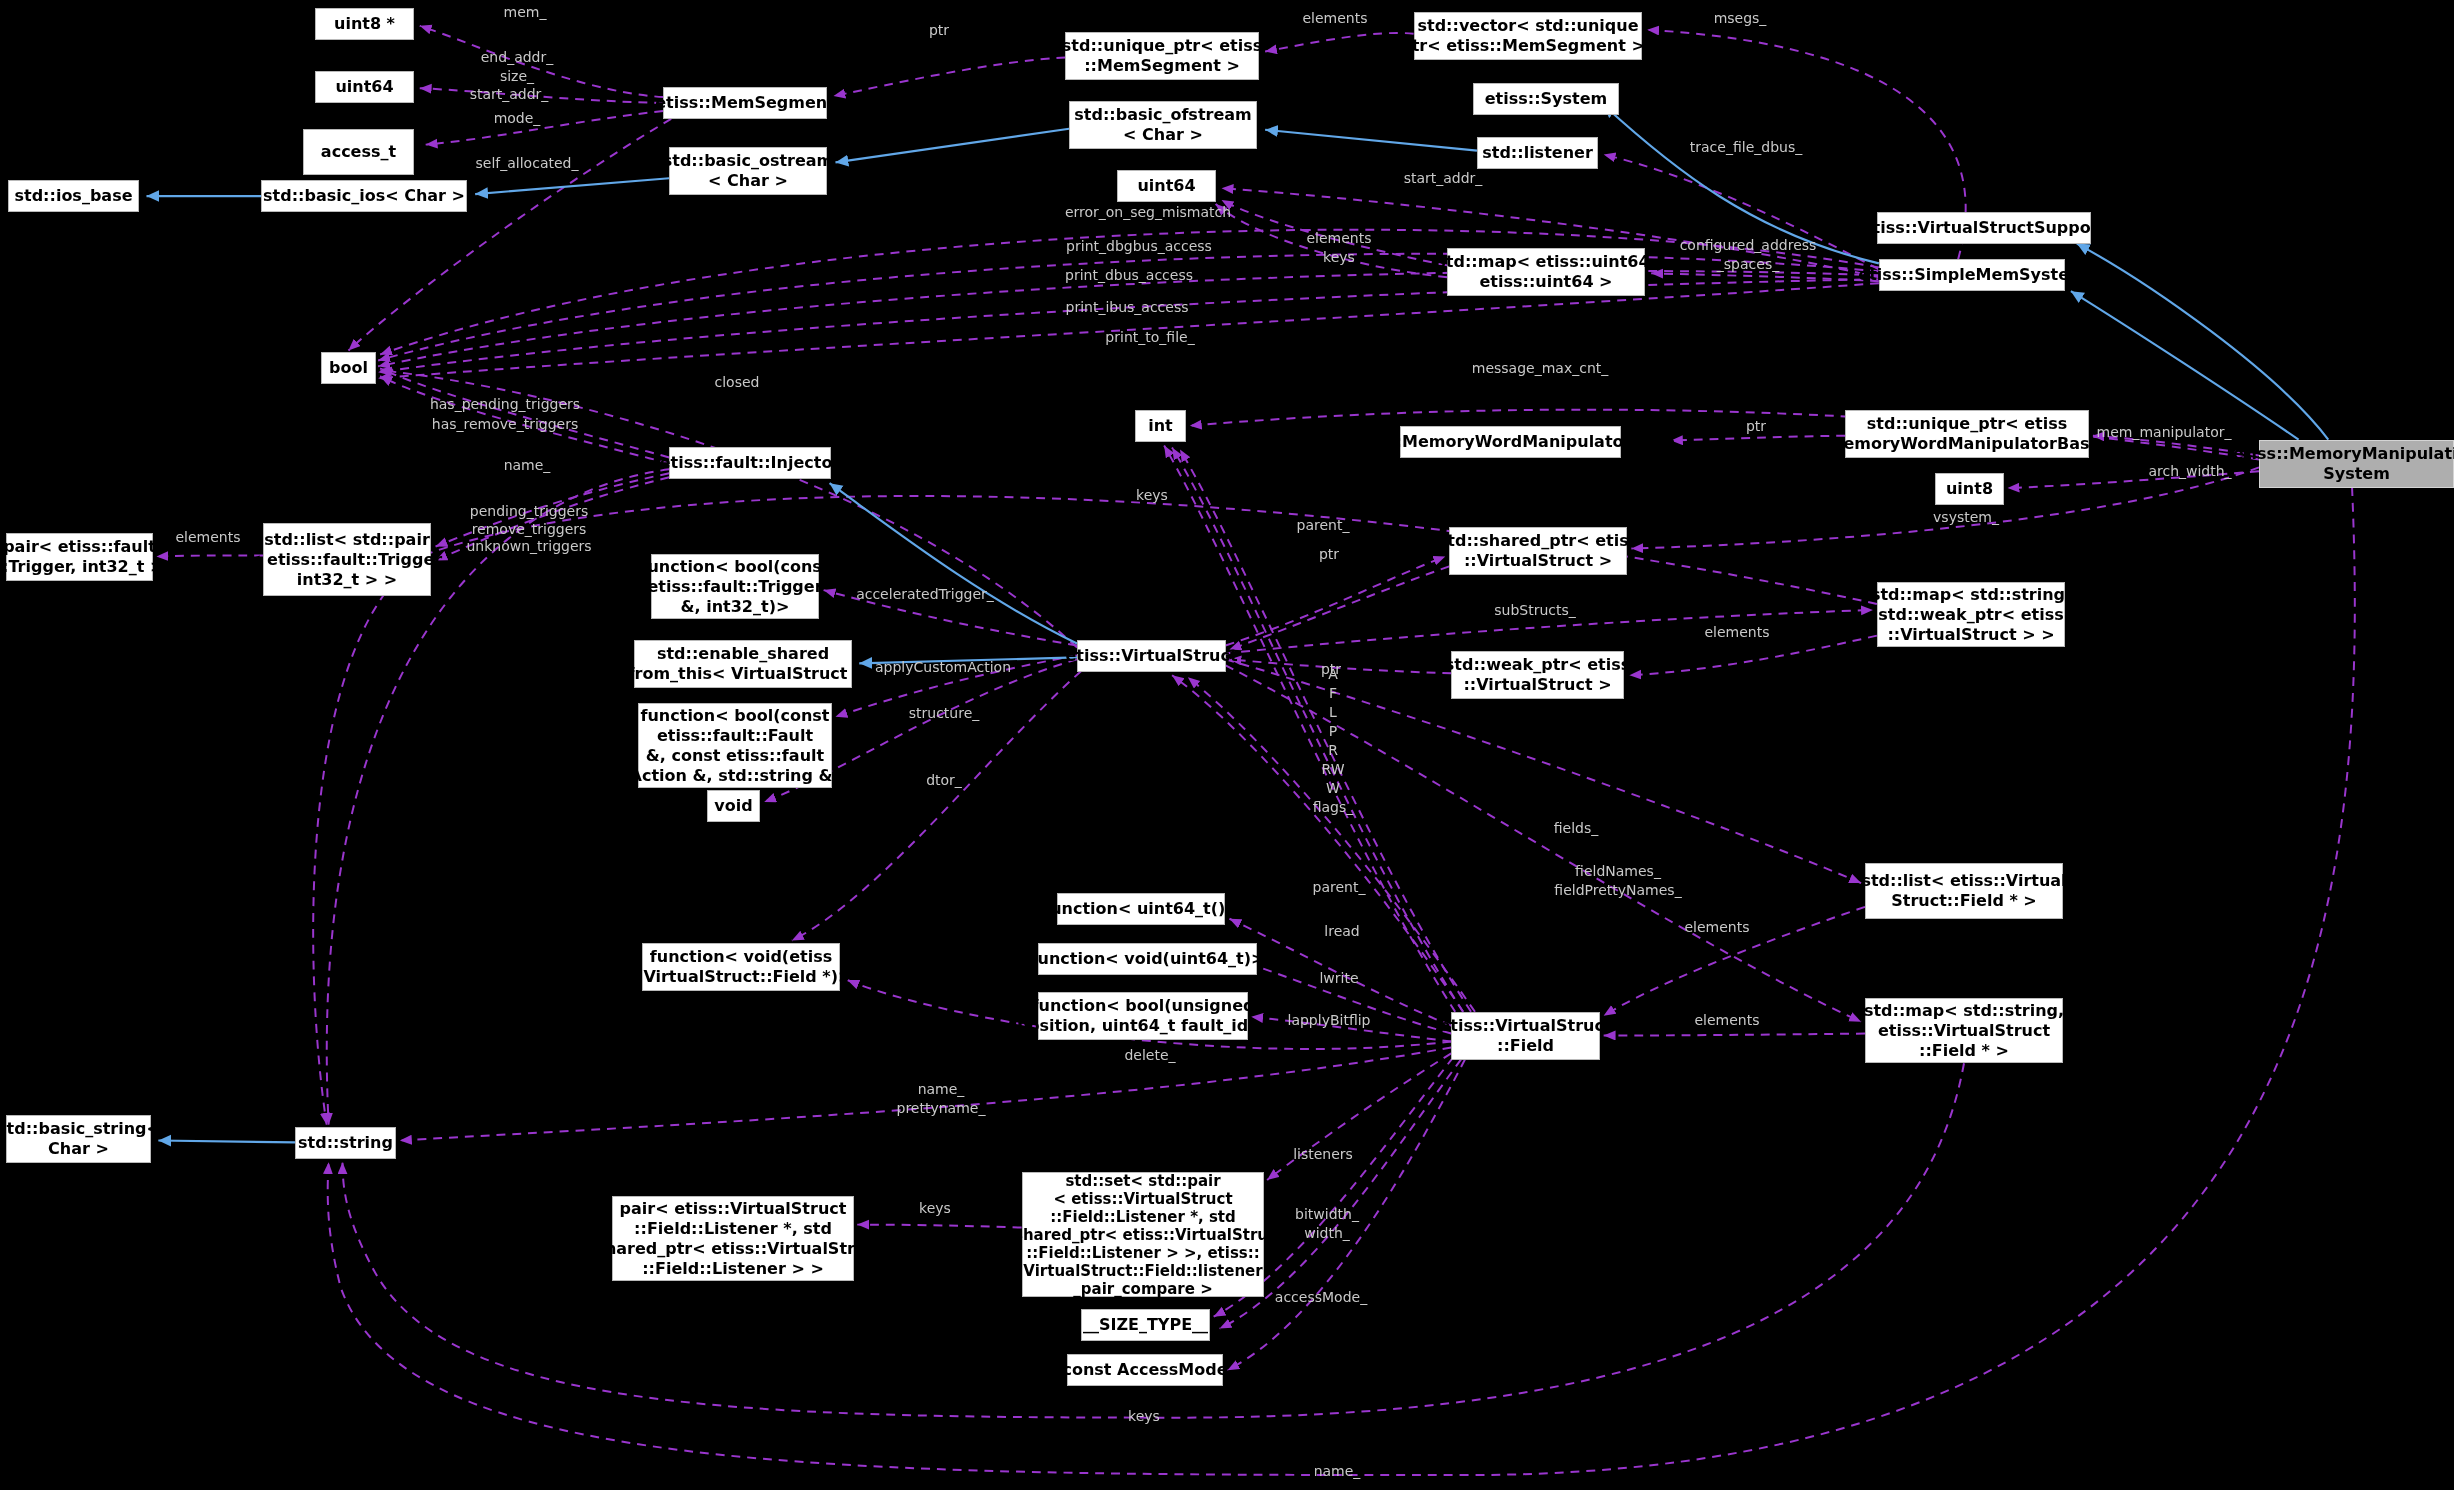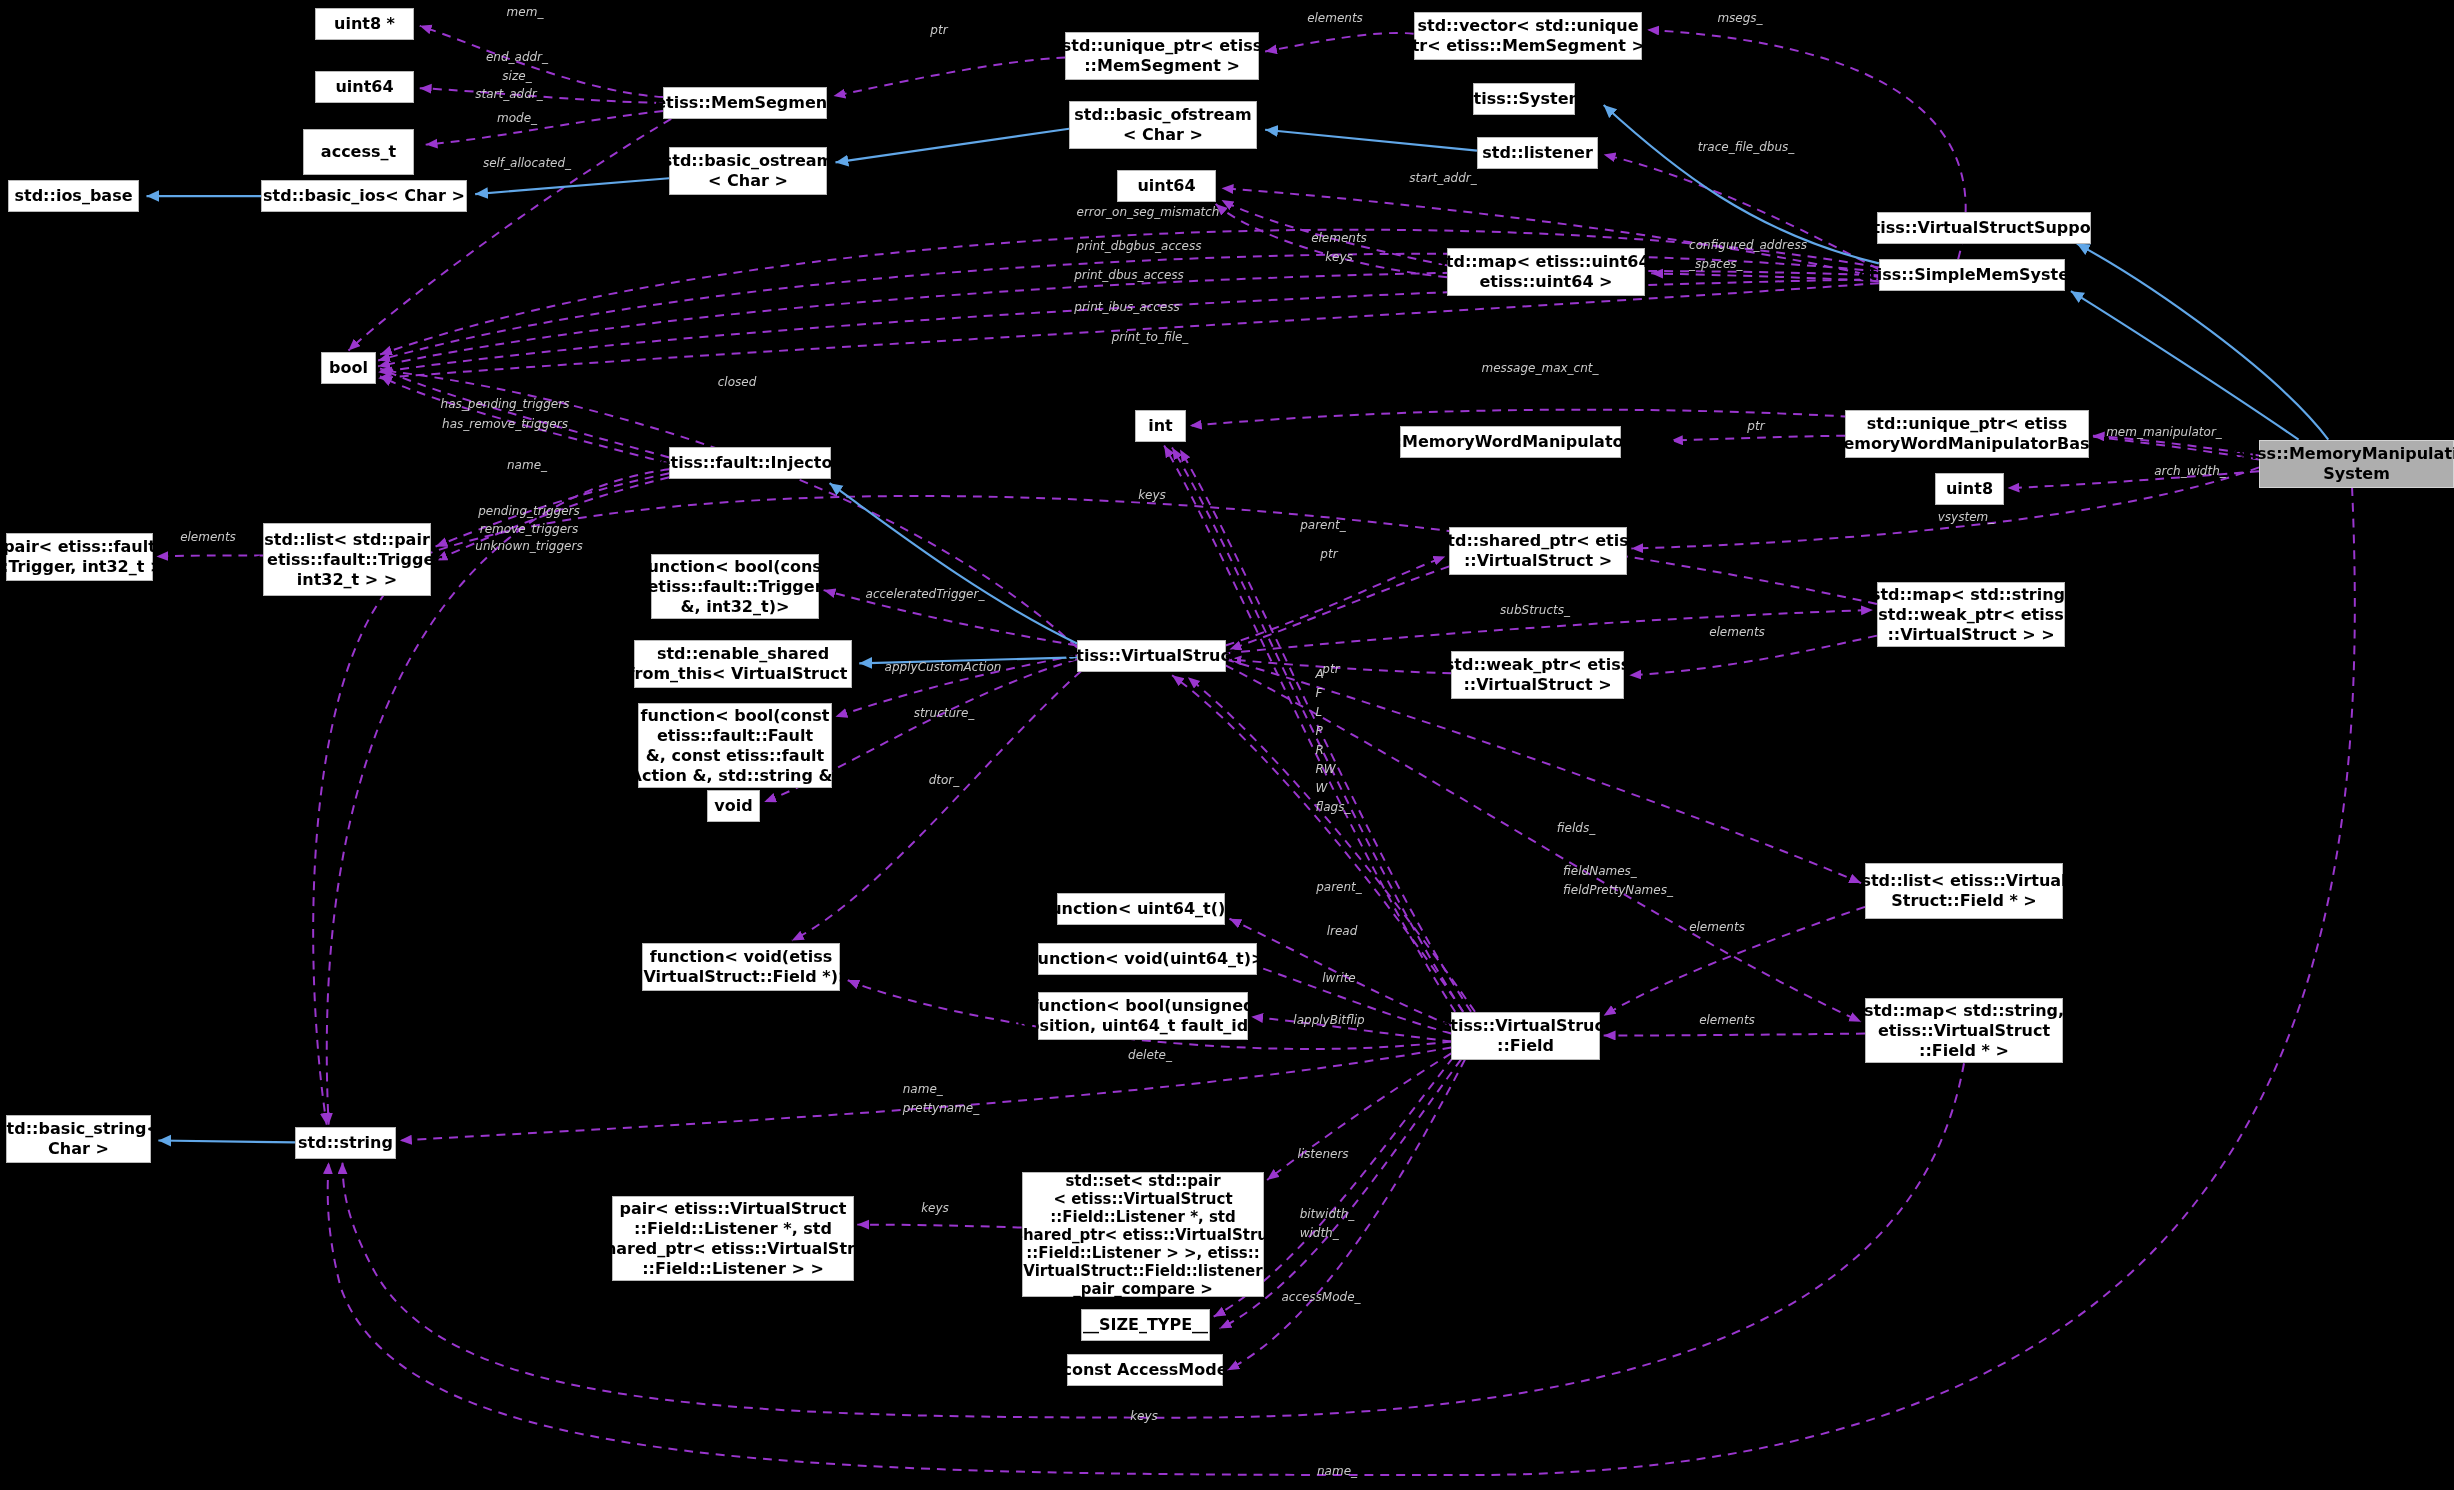--- a/index.html
+++ b/index.html
@@ -13,22 +13,22 @@
   .node{
     position:absolute;display:flex;align-items:center;justify-content:center;
     background:#ffffff;border:1px solid #b9b9b9;color:#000;
     font-size:16px;line-height:20px;text-align:center;white-space:pre;
     box-sizing:border-box;z-index:2;font-weight:bold;
   }
   .node.dense{line-height:18px;font-size:15px;}
   .node.main{background:#aeaeae;border-color:#d4d4d4;}
   .elabel{
     position:absolute;transform:translate(-50%,-50%);
-    color:#c9c9c9;font-size:12px;line-height:19px;text-align:left;
-    white-space:pre;z-index:3;font-style:italic;
+    color:#c9c9c9;font-size:14px;line-height:19px;text-align:center;
+    white-space:pre;z-index:3;
   }
 </style>
 </head>
 <body>
 
 <div id="canvas">
 
   <svg id="edges" viewBox="0 0 2479 1506">
     <defs>
       <marker id="ap" markerUnits="userSpaceOnUse" markerWidth="14" markerHeight="12" refX="12" refY="5" orient="auto">
@@ -124,21 +124,21 @@
   <div class="node" style="left:663px;top:87px;width:164px;height:32px">etiss::MemSegment</div>
   <div class="node" style="left:669px;top:147px;width:158px;height:48px">std::basic_ostream
 &lt; Char &gt;</div>
   <div class="node" style="left:1065px;top:32px;width:194px;height:48px">std::unique_ptr&lt; etiss
 ::MemSegment &gt;</div>
   <div class="node" style="left:1069px;top:101px;width:188px;height:48px">std::basic_ofstream
 &lt; Char &gt;</div>
   <div class="node" style="left:1117px;top:170px;width:99px;height:32px">uint64</div>
   <div class="node" style="left:1414px;top:12px;width:228px;height:48px">std::vector&lt; std::unique
 _ptr&lt; etiss::MemSegment &gt; &gt;</div>
-  <div class="node" style="left:1473px;top:83px;width:102px;height:32px">etiss::System</div>
+  <div class="node" style="left:1473px;top:83px;width:146px;height:32px">etiss::System</div>
   <div class="node" style="left:1477px;top:137px;width:121px;height:32px">std::listener</div>
   <div class="node" style="left:1447px;top:248px;width:198px;height:48px">std::map&lt; etiss::uint64,
 etiss::uint64 &gt;</div>
   <div class="node" style="left:1877px;top:212px;width:214px;height:32px">etiss::VirtualStructSupport</div>
   <div class="node" style="left:1879px;top:259px;width:186px;height:32px">etiss::SimpleMemSystem</div>
   <div class="node" style="left:321px;top:352px;width:55px;height:32px">bool</div>
   <div class="node" style="left:1135px;top:410px;width:51px;height:32px">int</div>
   <div class="node" style="left:1400px;top:426px;width:221px;height:32px">etiss::MemoryWordManipulatorBase</div>
   <div class="node" style="left:1845px;top:410px;width:244px;height:48px">std::unique_ptr&lt; etiss
 ::MemoryWordManipulatorBase &gt;</div>

